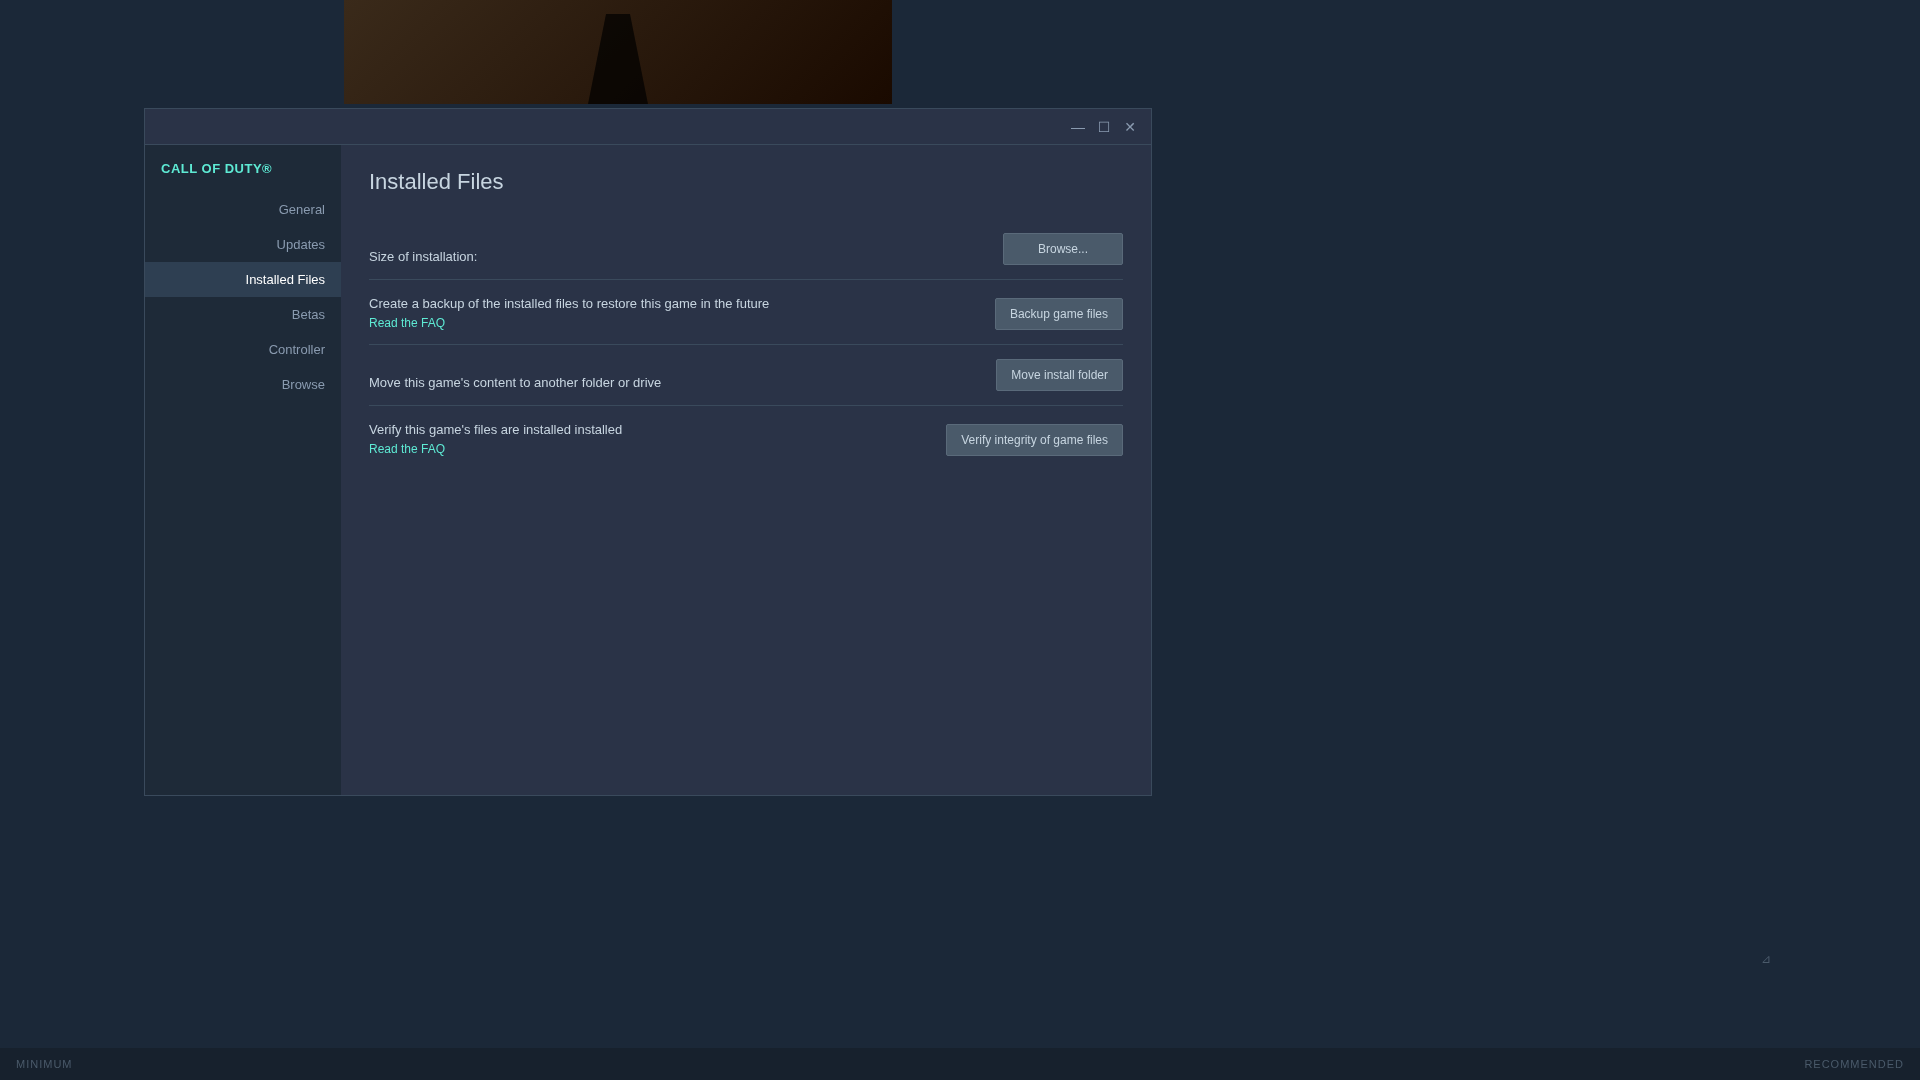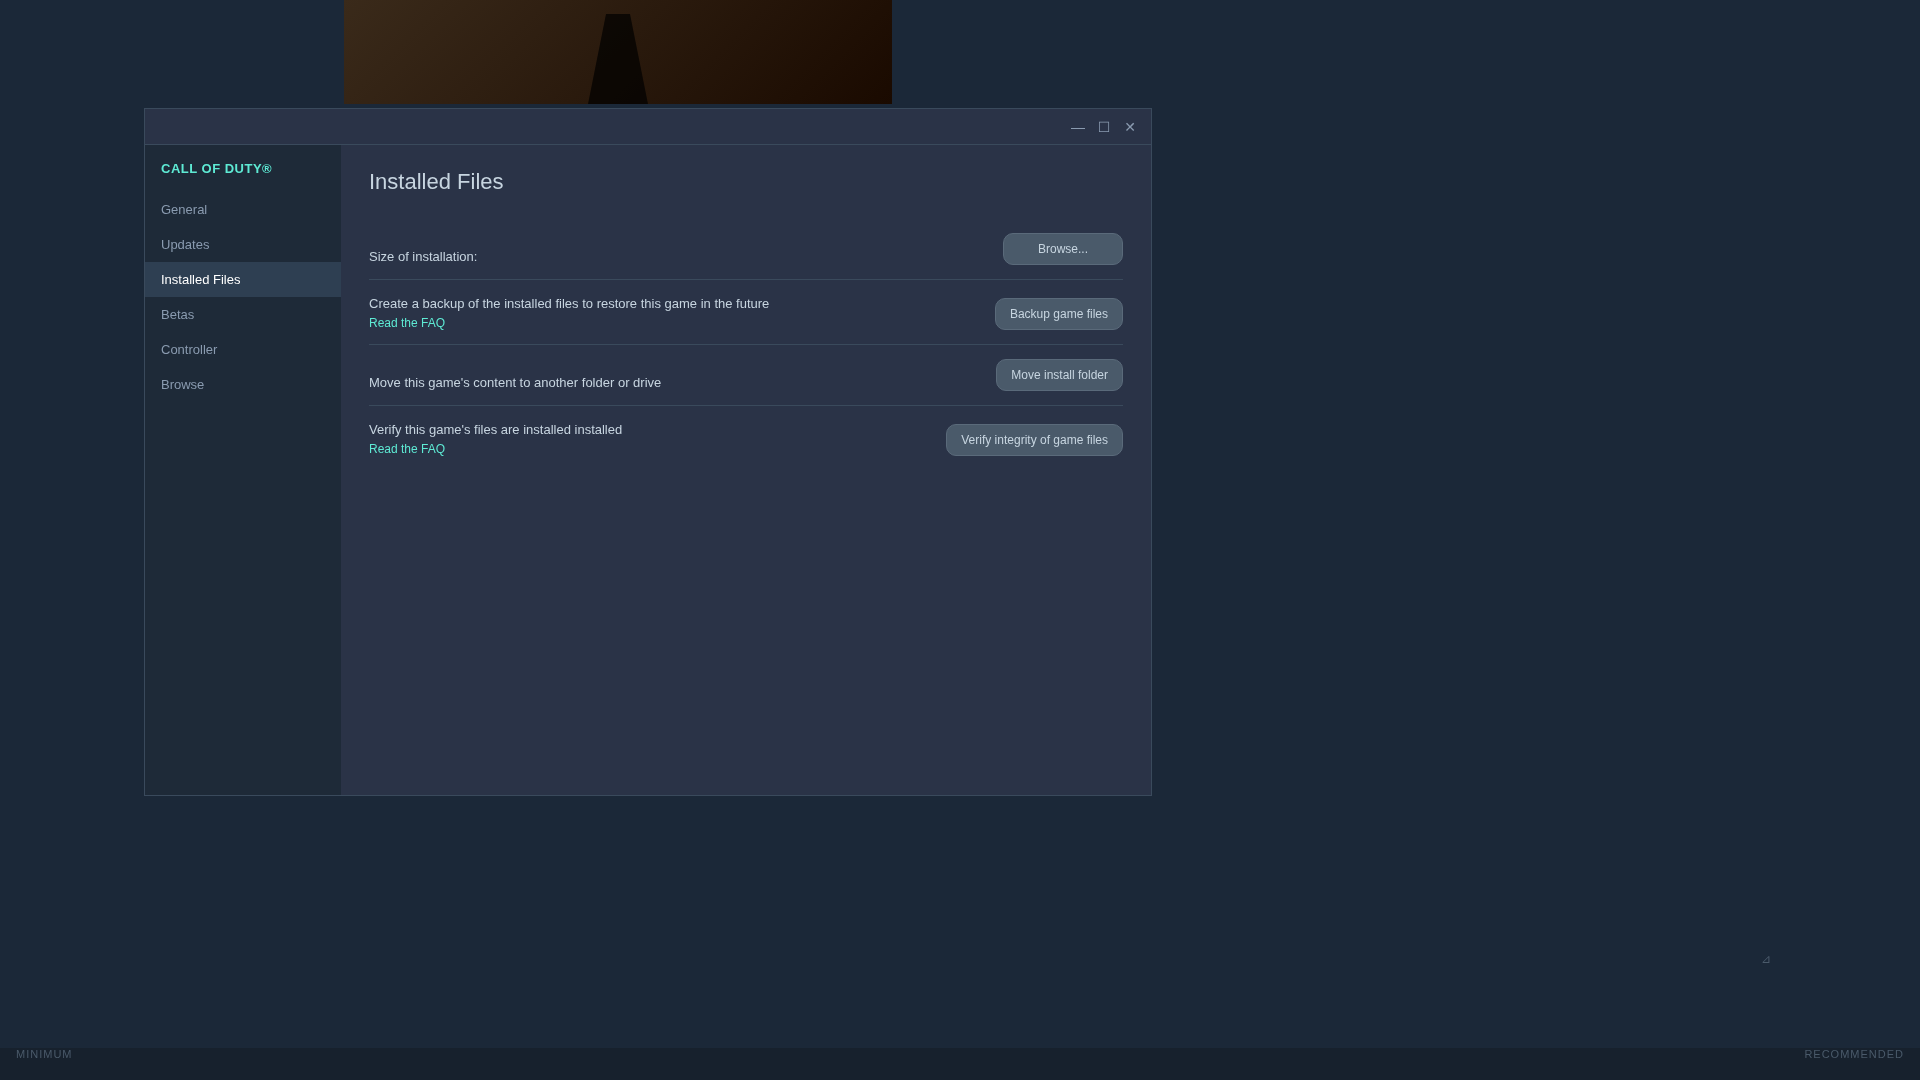--- a/index.html
+++ b/index.html
@@ -96,20 +96,21 @@
       text-transform: uppercase;
       letter-spacing: 0.5px;
     }
 
     .nav-item {
       padding: 10px 16px;
       color: #8a9bb0;
       font-size: 13px;
       cursor: pointer;
       display: block;
+      text-align: right;
     }
 
     .nav-item.active {
       color: #fff;
       background: #2e3f52;
     }
 
     
     .content-panel {
       flex: 1;
@@ -160,21 +161,21 @@
     .action-btn {
       background: #4a5a6a;
       border: 1px solid #5a6a7a;
       color: #c7d5e0;
       font-size: 12px;
       padding: 8px 14px;
       cursor: pointer;
       white-space: nowrap;
       min-width: 120px;
       text-align: center;
-      border-radius: 10px;
+      border-radius: 2px;
     }
 
     
     .resize-handle {
       position: absolute;
       bottom: 108px;
       right: 144px;
       width: 16px;
       height: 16px;
       display: flex;
@@ -187,21 +188,21 @@
 
     
     .bottom-bar {
       position: absolute;
       bottom: 0;
       left: 0;
       width: 100%;
       height: 32px;
       background: #17212d;
       display: flex;
-      align-items: flex-start;
+      align-items: center;
       justify-content: space-between;
       padding: 0 16px;
     }
 
     .bottom-label {
       color: #4a5a6a;
       font-size: 11px;
       text-transform: uppercase;
       letter-spacing: 1px;
     }

